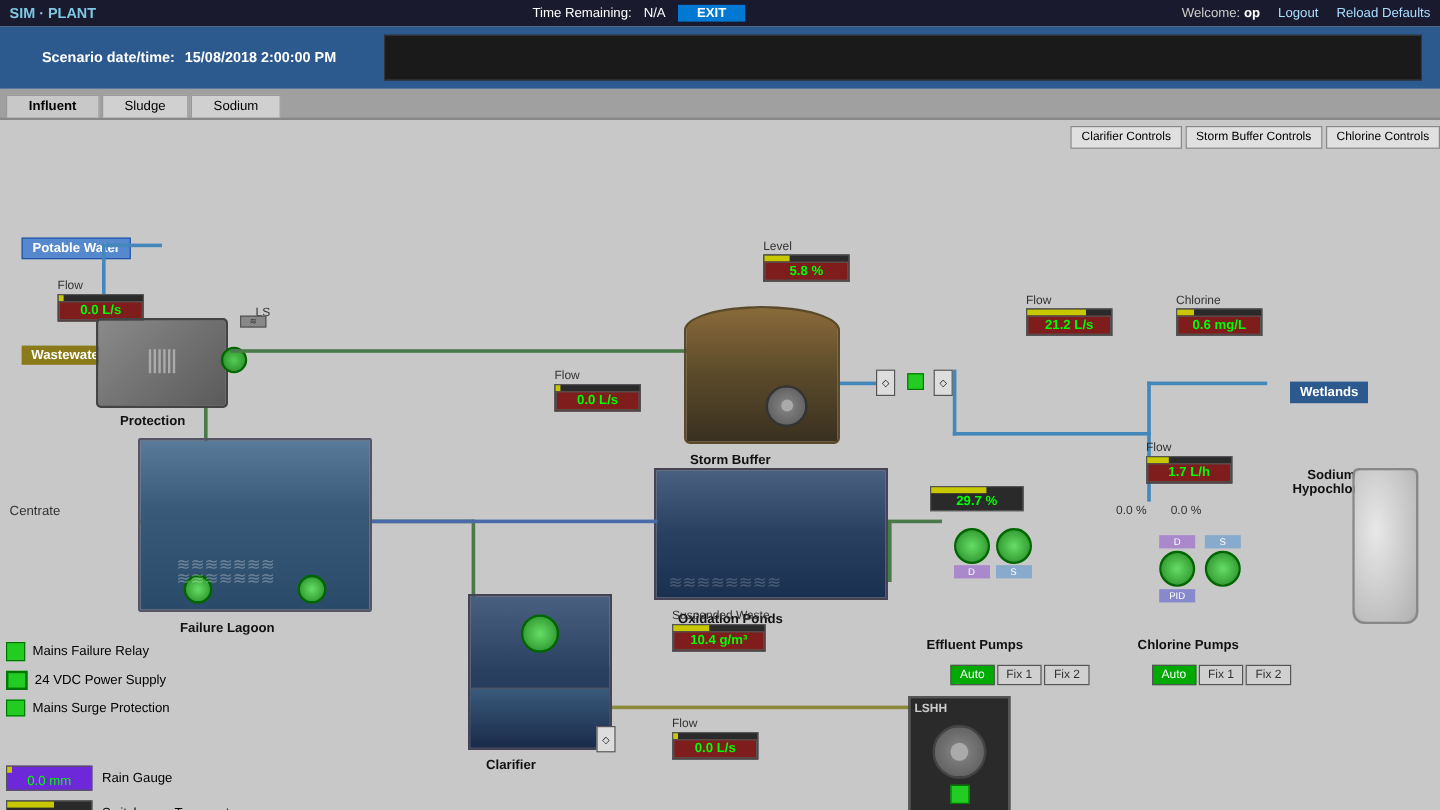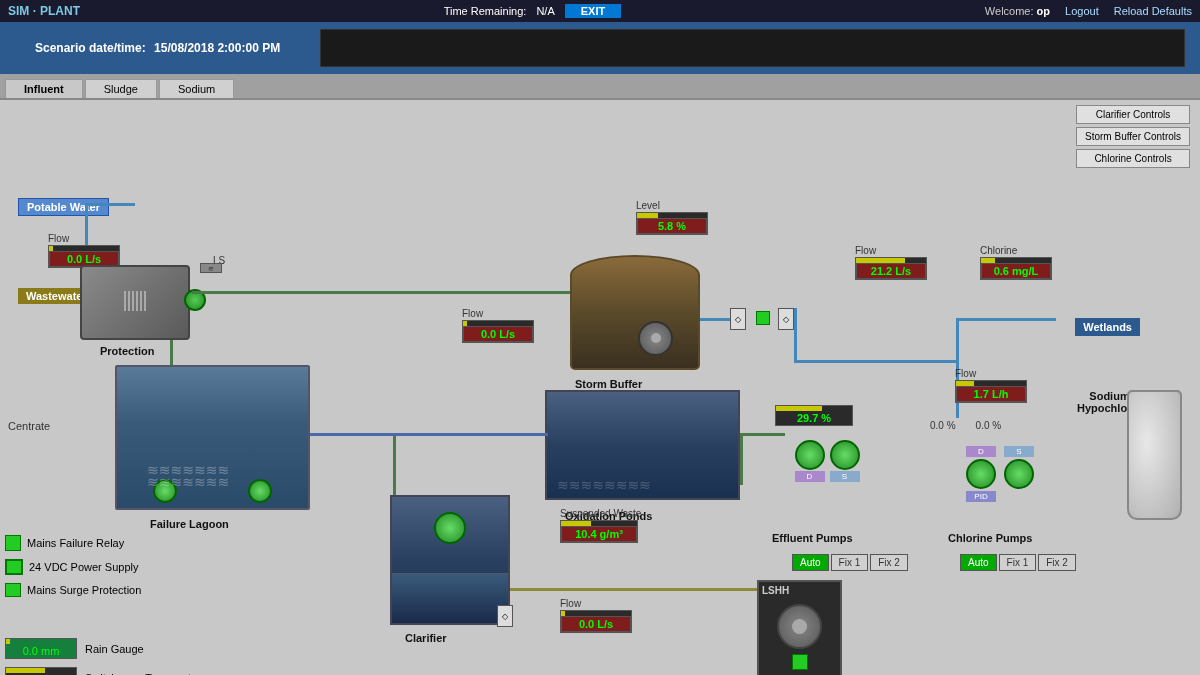--- a/index.html
+++ b/index.html
@@ -20,21 +20,21 @@
 
     
     .tabs { background: #a0a0a0; height: 26px; display: flex; align-items: flex-end; padding: 0 5px; border-bottom: 2px solid #888; }
     .tab { background: #d0d0d0; border: 1px solid #999; border-bottom: none; padding: 3px 18px; cursor: pointer; font-size: 11px; margin-right: 2px; }
     .tab.active { background: #c8c8c8; font-weight: bold; }
 
     
     .main { position: relative; width: 1200px; height: 575px; background: #c8c8c8; overflow: hidden; }
 
     
-    .control-buttons { position: absolute; top: 5px; right: 10px; display: flex; gap: 3px; flex-direction: column; }
+    .control-buttons { position: absolute; top: 5px; right: 0; display: flex; gap: 3px; }
     .ctrl-btn { background: #e0e0e0; border: 1px solid #888; padding: 3px 8px; font-size: 10px; cursor: pointer; }
 
     
     .aeration-lagoon { position: absolute; left: 115px; top: 265px; width: 195px; height: 145px; background: linear-gradient(to bottom, #5a7a9a 0%, #3a5a7a 40%, #2a4a6a 100%); border: 2px solid #556; border-radius: 2px; }
 
     
     .milliscreen-box { position: absolute; left: 80px; top: 165px; width: 110px; height: 75px; background: linear-gradient(135deg, #8a8a8a, #5a5a5a); border: 2px solid #444; border-radius: 4px; display: flex; align-items: center; justify-content: center; }
 
     
     .storm-buffer { position: absolute; left: 570px; top: 155px; width: 130px; height: 115px; background: linear-gradient(to bottom, #8a6a3a 0%, #5a4a2a 50%, #3a3020 100%); border: 2px solid #5a4a2a; border-radius: 50% 50% 5px 5px / 20px 20px 5px 5px; }
@@ -364,21 +364,21 @@
     </div>
 
     <div class="legend-row">
       <div style="width:16px; height:14px; background:#22cc22; border:1px solid #007700;"></div>
       <span>Mains Surge Protection</span>
     </div>
   </div>
 
   <div style="position:absolute; left:5px; top:538px;">
     <div style="display:flex; align-items:center; gap:8px; margin-bottom:8px;">
-      <div style="border:1px solid #555; background:#15803d; width:72px;">
+      <div style="border:1px solid #555; background:#6d28d9; width:72px;">
         <div style="height:5px; background:#c8c800; width:5%;"></div>
         <div style="color:#00ff00; font-size:11px; text-align:center; padding:1px;">0.0 mm</div>
       </div>
       <span>Rain Gauge</span>
     </div>
     <div style="display:flex; align-items:center; gap:8px; margin-bottom:8px;">
       <div style="border:1px solid #555; background:#2a2a2a; width:72px;">
         <div style="height:5px; background:#c8c800; width:55%;"></div>
         <div style="color:#00ff00; font-size:11px; text-align:center; padding:1px;">21.3 C</div>
       </div>

